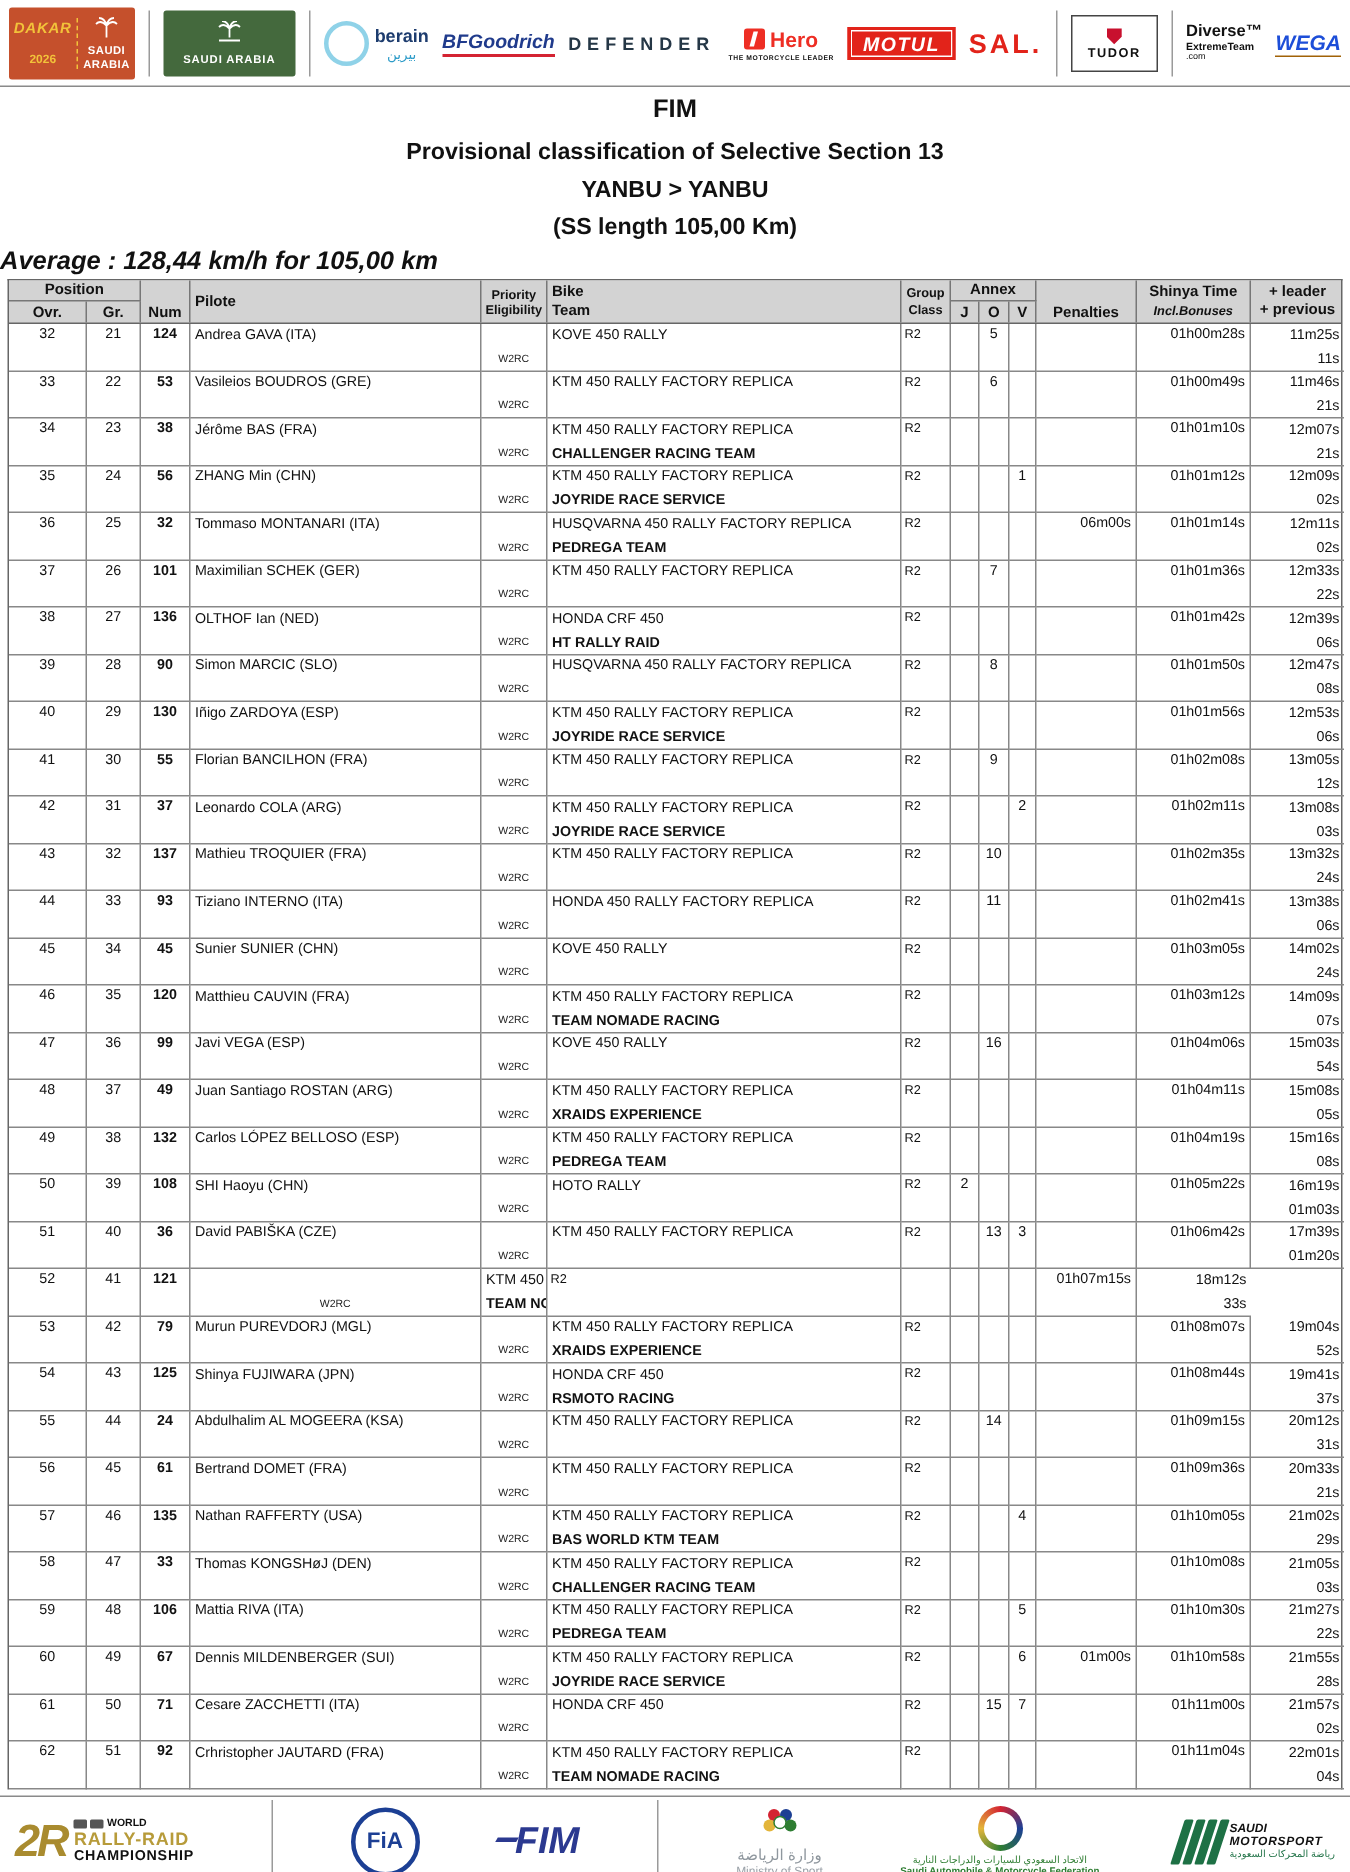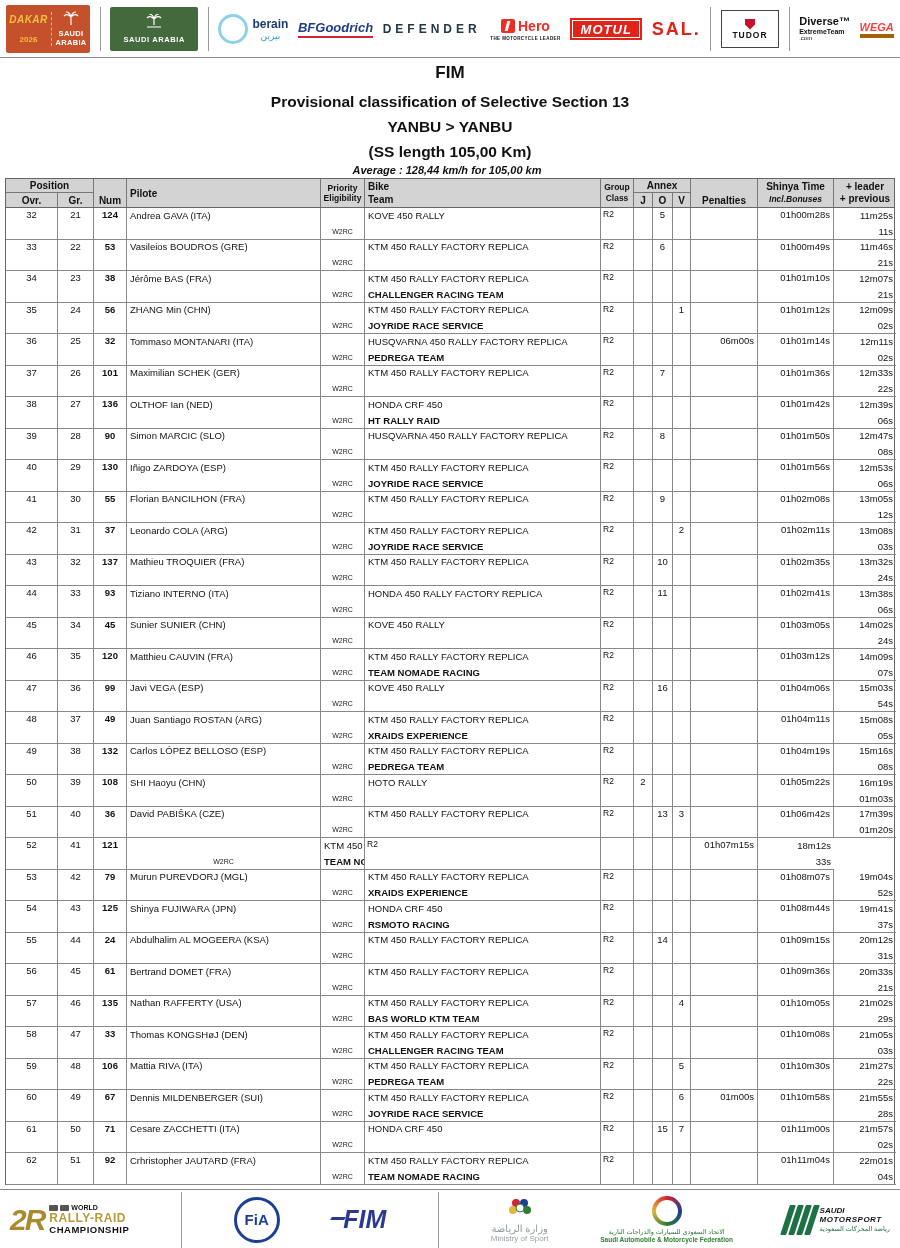--- a/index.html
+++ b/index.html
@@ -33,29 +33,29 @@
   .hero-tag { font-size:4.5px; font-weight:bold; color:#111; letter-spacing:0.4px; margin-top:2px; }
   .motul { width:72px; height:22px; background:#e2231a; border:2px solid #e2231a; box-shadow:inset 0 0 0 1px #fff; color:#fff; font-weight:bold; font-style:italic; font-size:13px; display:flex; align-items:center; justify-content:center; letter-spacing:1px; }
   .sal { color:#e2231a; font-weight:bold; font-size:18px; letter-spacing:2px; }
   .tudor { width:58px; height:38px; border:1px solid #444; display:flex; flex-direction:column; align-items:center; justify-content:center; gap:0; }
   .shield { width:10px; height:11px; background:#c8102e; clip-path:polygon(0 0,100% 0,100% 55%,50% 100%,0 55%); }
   .tudor-word { font-size:8.5px; font-weight:bold; letter-spacing:1px; color:#111; }
   .diverse { line-height:1.05; }
   .diverse .d1 { font-size:11px; font-weight:800; color:#111; }
   .diverse .d2 { font-size:7px; font-weight:bold; color:#111; }
   .diverse .d3 { font-size:6px; color:#111; }
-  .wega { color:#ef4444; font-weight:900; font-style:italic; font-size:11px; border-bottom:4px solid #a16207; padding-bottom:1px; }
+  .wega { color:#1d4ed8; font-weight:900; font-style:italic; font-size:14px; border-bottom:1px solid #a16207; padding-bottom:1px; }
 
   .hrule { height:1px; background:#8a8a8a; margin:3px 0 0 0; }
 
   
   .t-org { text-align:center; font-size:17px; font-weight:bold; margin-top:5px; }
   .t-main { text-align:center; font-size:15.5px; font-weight:bold; margin-top:10px; }
   .t-sub { text-align:center; font-size:15.5px; font-weight:bold; margin-top:7px; }
-  .t-avg { text-align:center; font-size:11px; font-weight:bold; font-style:italic; margin:3px 6px 0 0; }
+  .t-avg { text-align:left; font-size:17px; font-weight:bold; font-style:italic; margin:3px 6px 0 0; }
 
   
   .tbl { margin:2px 5px 0 5px; width:890px; border:1px solid #666; border-bottom:0; }
   .grid13 { display:grid; grid-template-columns:52px 36px 33px 194px 44px 236px 33px 19px 20px 18px 67px 76px 62px; }
   .thead { background:#d3d3d3; grid-template-rows:14px 14px; border-bottom:1px solid #666; font-weight:bold; }
   .thead > div { display:flex; align-items:center; justify-content:center; font-size:10px; border-right:1px solid #777; }
   .thead > div.noR { border-right:0; }
   .h-position { grid-column:1/3; grid-row:1; border-bottom:1px solid #777; }
   .h-ovr { grid-column:1; grid-row:2; }
   .h-gr  { grid-column:2; grid-row:2; }

